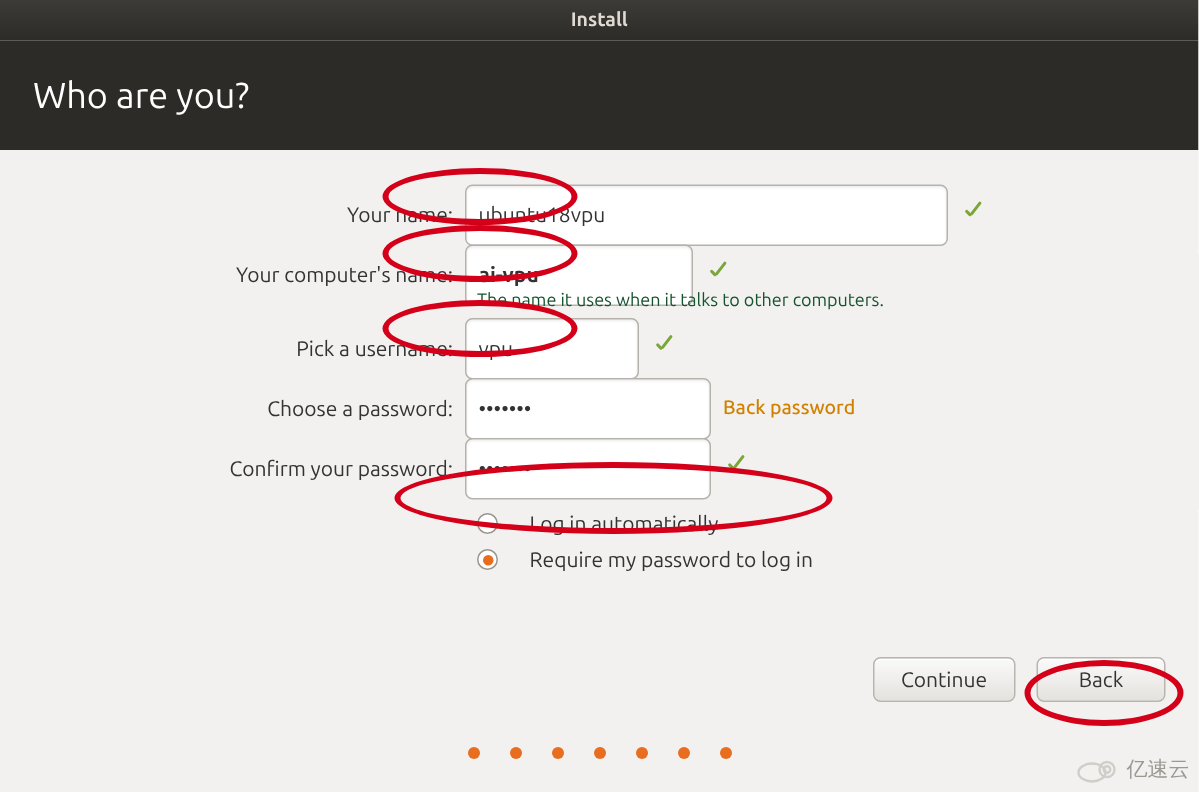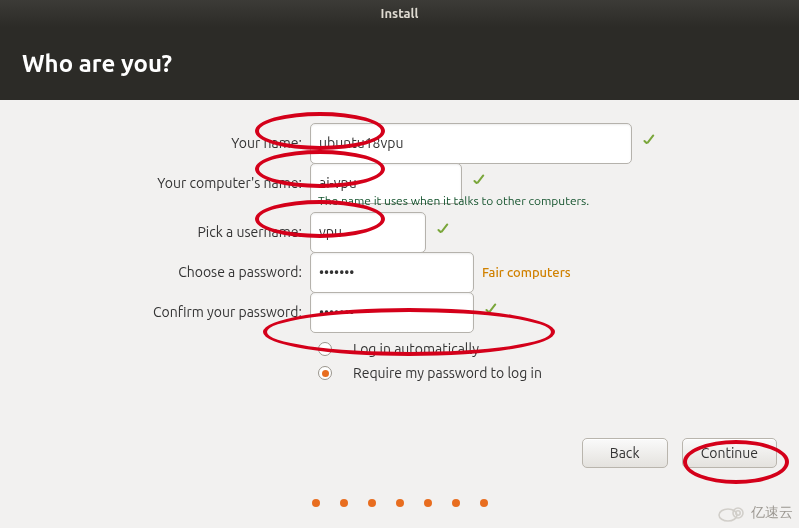--- a/index.html
+++ b/index.html
@@ -1,32 +1,32 @@
 <!DOCTYPE html>
 <html><head>
 <meta charset="utf-8">
 <style>
   * { box-sizing: border-box; margin: 0; padding: 0; font-family: "Ubuntu", "Segoe UI", sans-serif; }
   html, body { width: 799px; height: 528px; overflow: hidden; }
   .window { width: 799px; height: 528px; background: #f2f1f0; position: relative; }
   .titlebar { height: 27px; background: linear-gradient(#3c3b37,#2c2b27); color: #dfdbd2; font-size: 13px; text-align: center; line-height: 27px; font-weight: 700; }
   .header { background: #2c2b27; height: 73px; padding: 0 22px; display: flex; align-items: center; }
-  .header h1 { color: #fff; font-size: 24px; font-weight: 700; }
+  .header h1 { color: #fff; font-size: 24px; font-weight: 400; }
   .form-area { padding: 28px 30px 10px 30px; position: relative; }
   .row { display: flex; align-items: center; margin-bottom: 10px; height: 30px; }
   .row.short { margin-bottom: 2px; }
   .lbl { width: 280px; text-align: right; color: #333; font-size: 14px; padding-right: 8px; }
   .fld { display: flex; align-items: center; gap: 8px; }
   input.text {
     height: 41px; border: 1px solid #b5b2ac; border-radius: 5px; padding: 0 8px;
     font-size: 14px; background: #fff; color: #333;
     box-shadow: inset 0 1px 2px rgba(0,0,0,.08);
   }
   .name-f  { width: 322px; }
-  .comp-f  { width: 152px; }
+  .comp-f  { width: 152px; font-weight: bold; }
   .user-f  { width: 116px; }
   .pass-f  { width: 164px; }
   .hint { font-size: 12px; color: #14532d; margin-left: 288px; margin-top: -6px; margin-bottom: 10px; }
   .strong { font-size: 13px; color: #d08100; font-weight: 500; }
   .check {
     width: 18px; height: 18px; display:inline-block; position:relative;
   }
   .check::before{
     content:""; position:absolute; left:3px; top:7px; width:5px; height:2px;
     background:#7aa63a; transform:rotate(45deg); border-radius:1px;
@@ -97,21 +97,21 @@
       <div class="fld">
         <input class="text user-f" value="vpu" style="">
         <span class="check"></span>
       </div>
     </div>
 
     <div class="row">
       <div class="lbl">Choose a password:</div>
       <div class="fld">
         <input class="text pass-f" value="•••••••" style="">
-        <span class="strong">Fair computers</span>
+        <span class="strong">Back password</span>
       </div>
     </div>
 
     <div class="row">
       <div class="lbl">Confirm your password:</div>
       <div class="fld">
         <input class="text pass-f" value="•••••••" style="">
         <span class="check"></span>
       </div>
     </div>
@@ -125,22 +125,22 @@
       <span>Require my password to log in</span>
     </div>
 
     <div class="ring" style="left:255px; top:12px;  width:130px; height:38px;"></div>
     <div class="ring" style="left:255px; top:50px;  width:130px; height:38px;"></div>
     <div class="ring" style="left:255px; top:100px; width:130px; height:38px;"></div>
     <div class="ring" style="left:263px; top:208px; width:292px; height:48px;"></div>
   </div>
 
   <div class="buttons">
+    <button class="btn">Continue</button>
     <button class="btn">Back</button>
-    <button class="btn">Continue</button>
   </div>
   <div class="ring" style="right:10px; bottom:44px; width:106px; height:44px;"></div>
 
   <div class="dots">
     <span></span><span></span><span></span><span></span><span></span><span></span><span></span>
   </div>
 
   <div class="watermark">
     <svg width="30" height="18" viewBox="0 0 30 18">
       <g fill="none" stroke="#b7b3ab" stroke-width="1.6">

